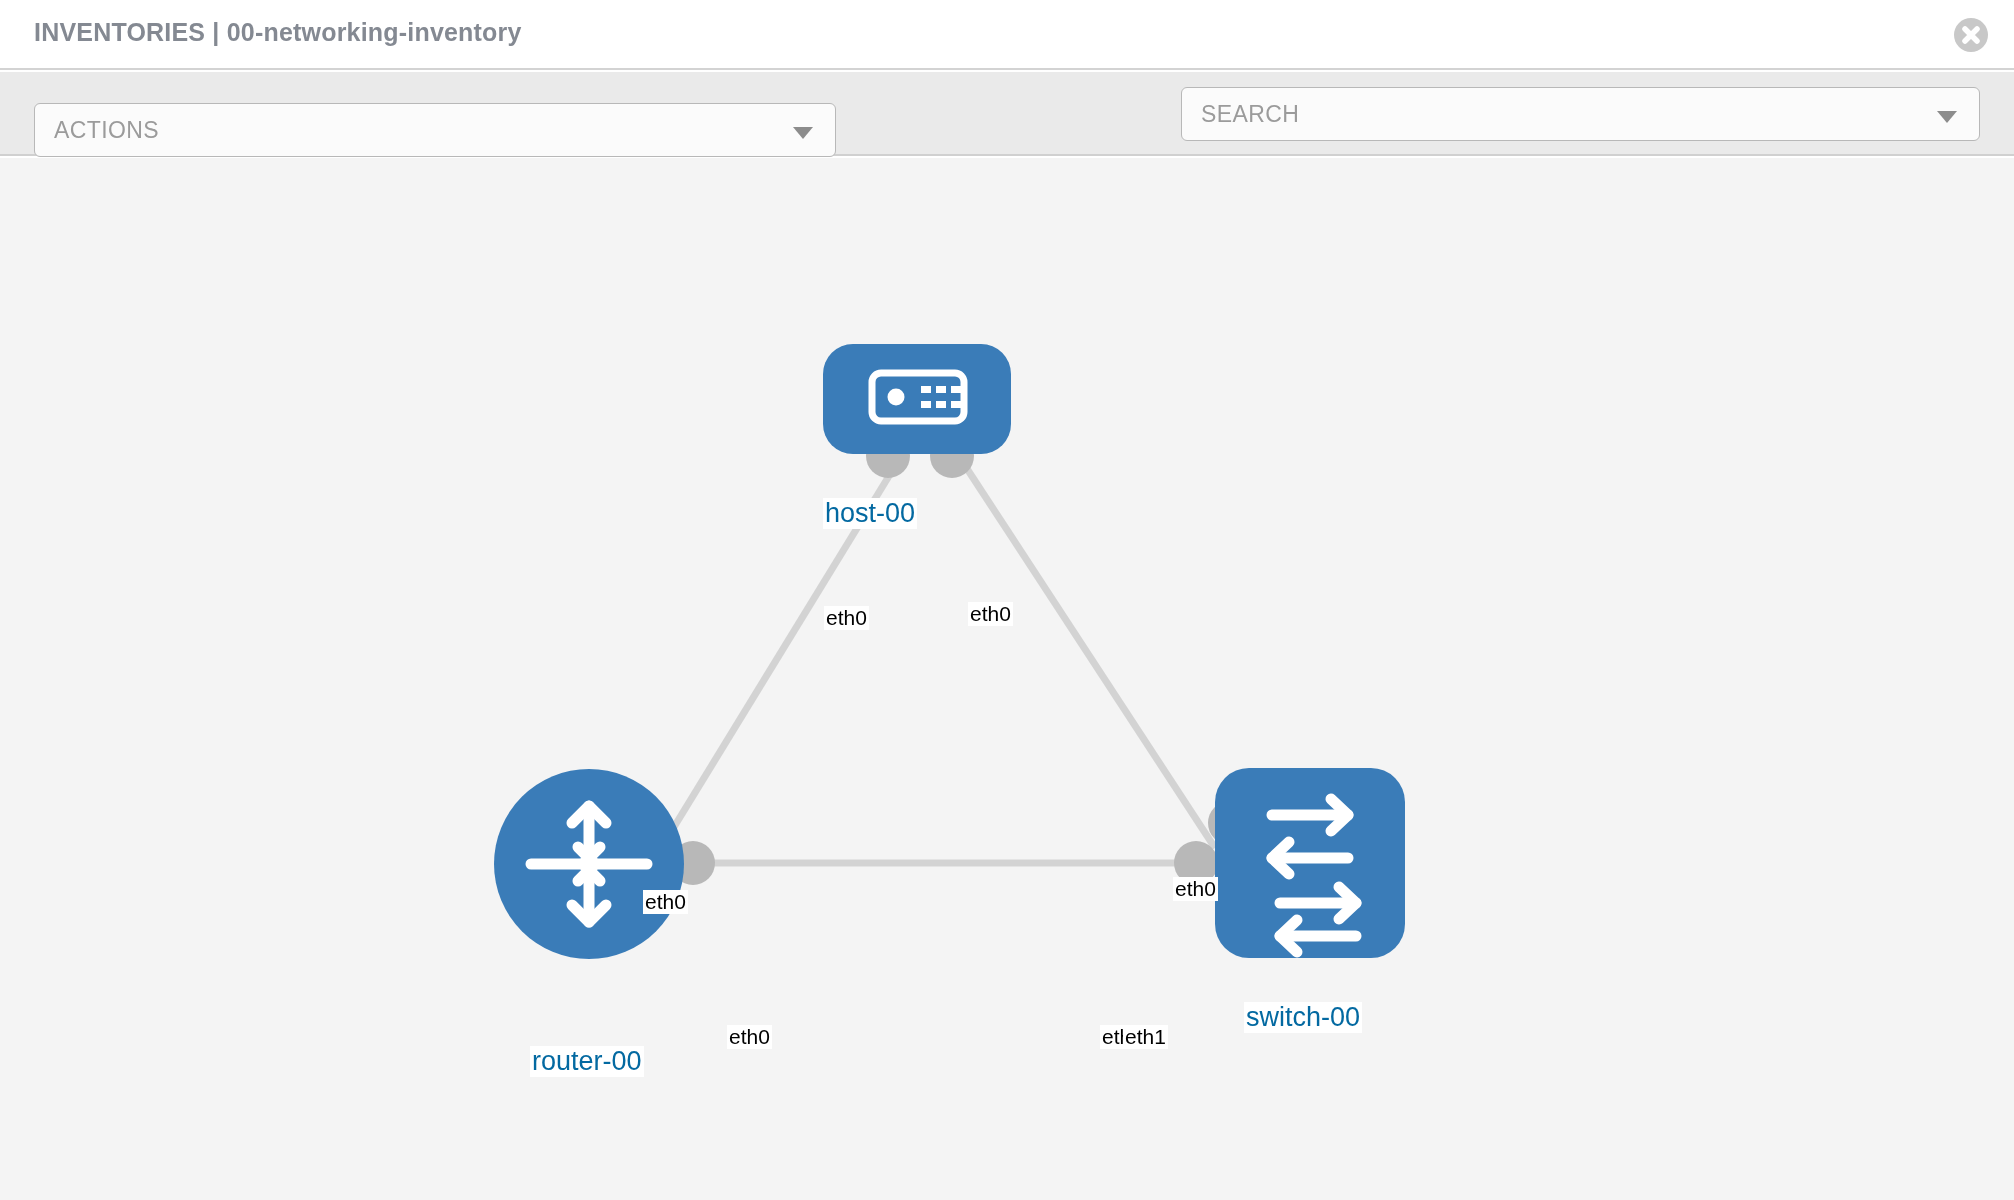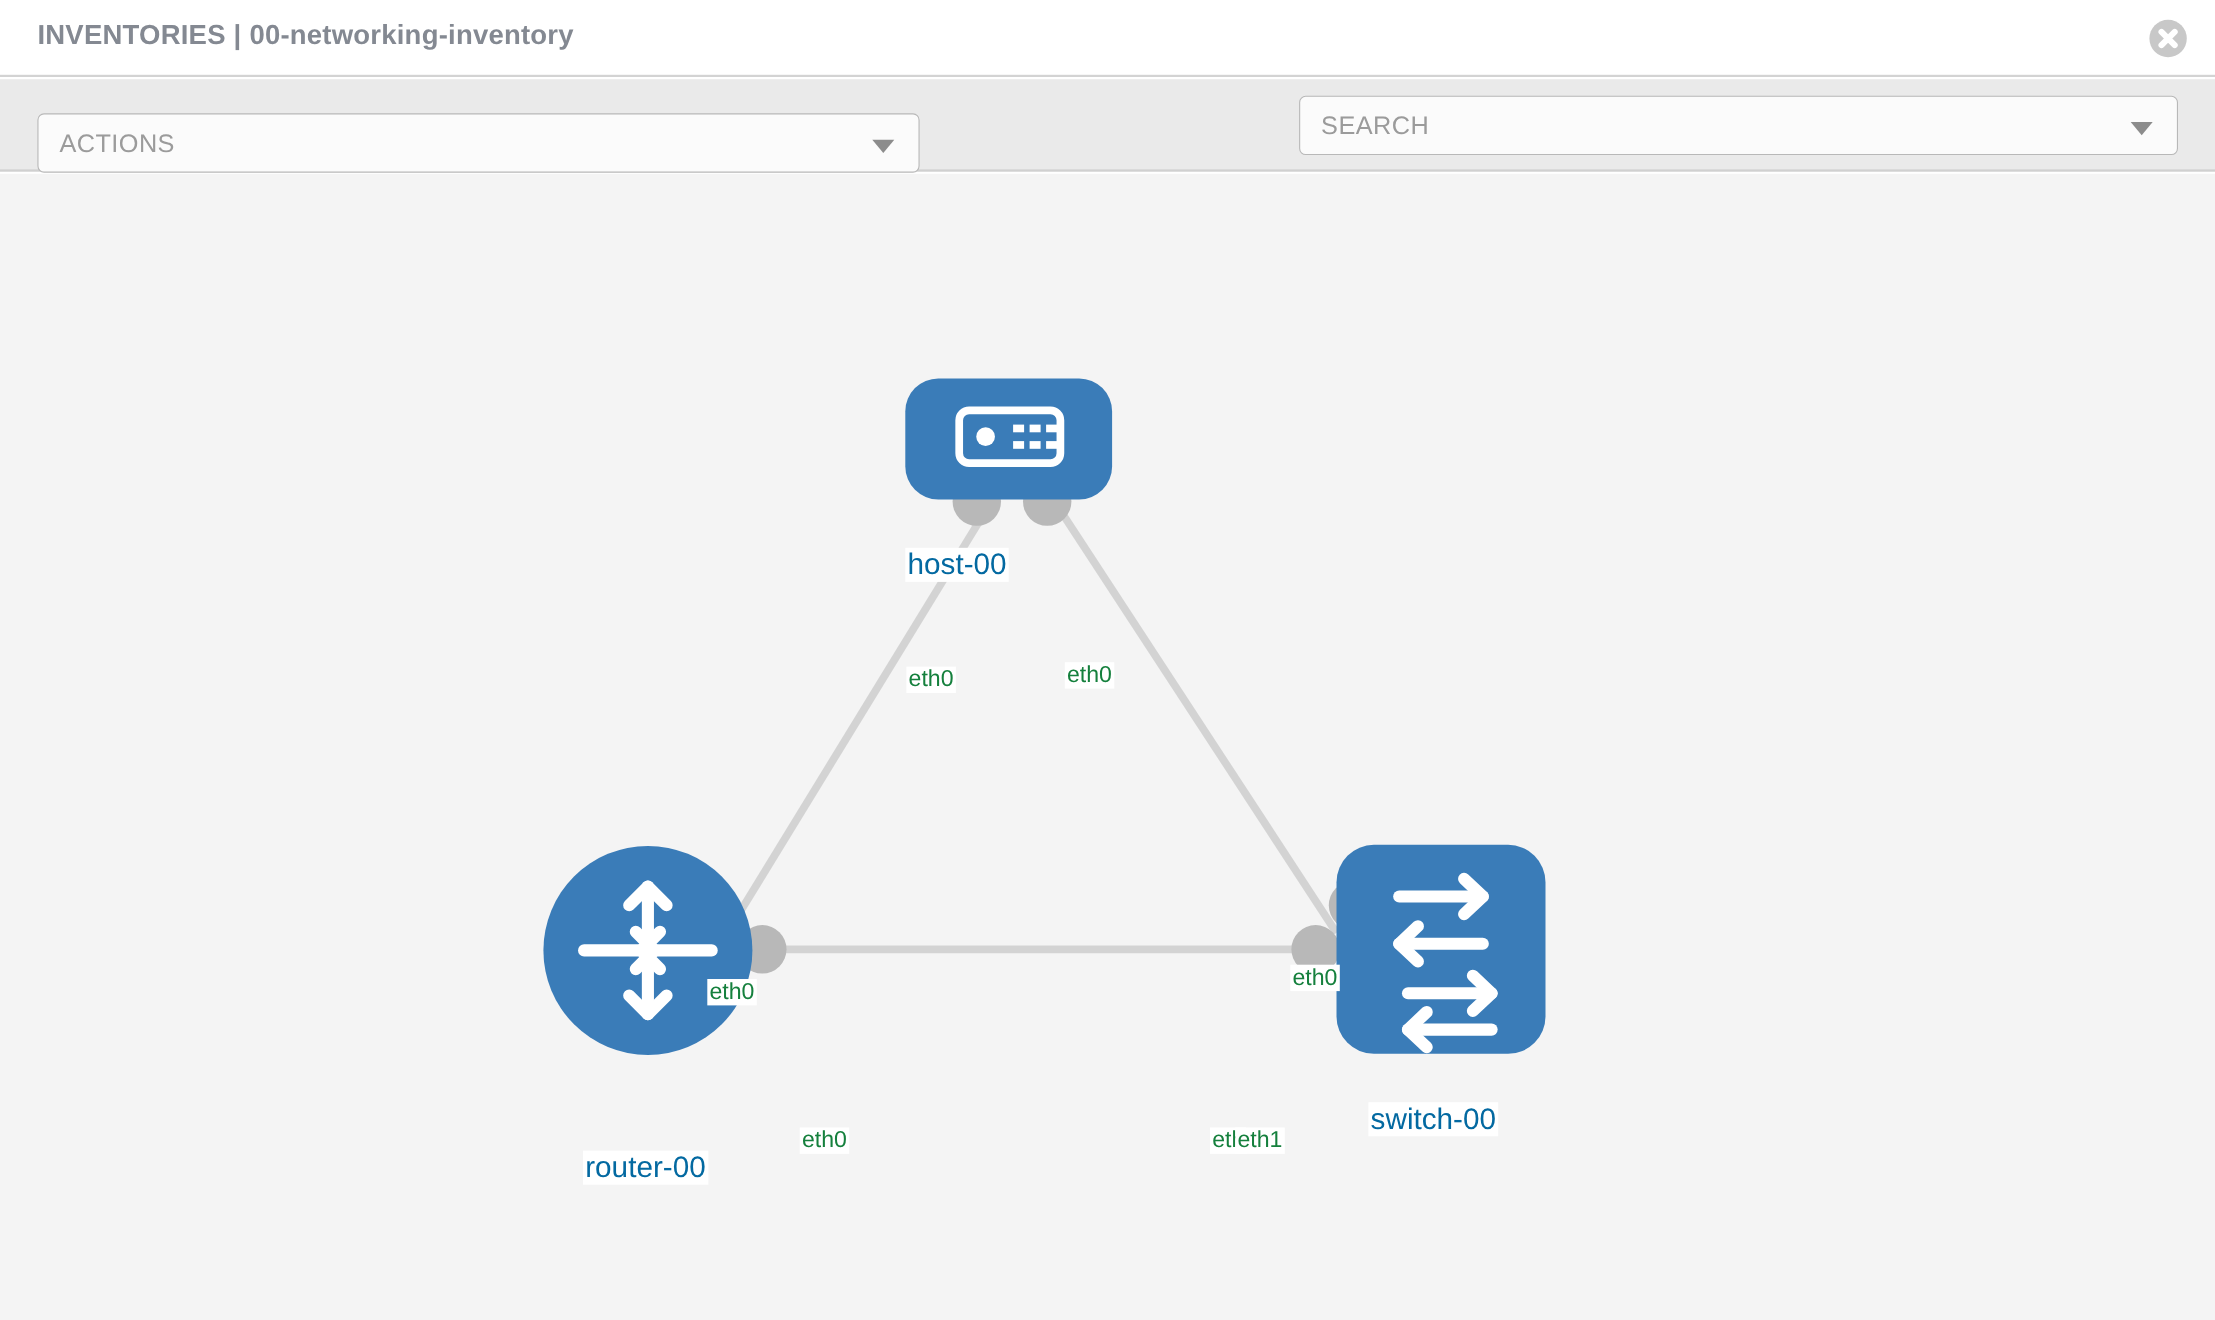--- a/index.html
+++ b/index.html
@@ -88,21 +88,21 @@
     position: absolute;
     font-size: 27px;
     color: #0369a1;
     background: #ffffff;
     white-space: nowrap;
     padding: 0 2px;
   }
   .iface-label {
     position: absolute;
     font-size: 21px;
-    color: #15803d;
+    color: #000000;
     background: #ffffff;
     white-space: nowrap;
     padding: 0 2px;
   }
 </style>
 </head>
 <body>
 
 <div id="app">
 

